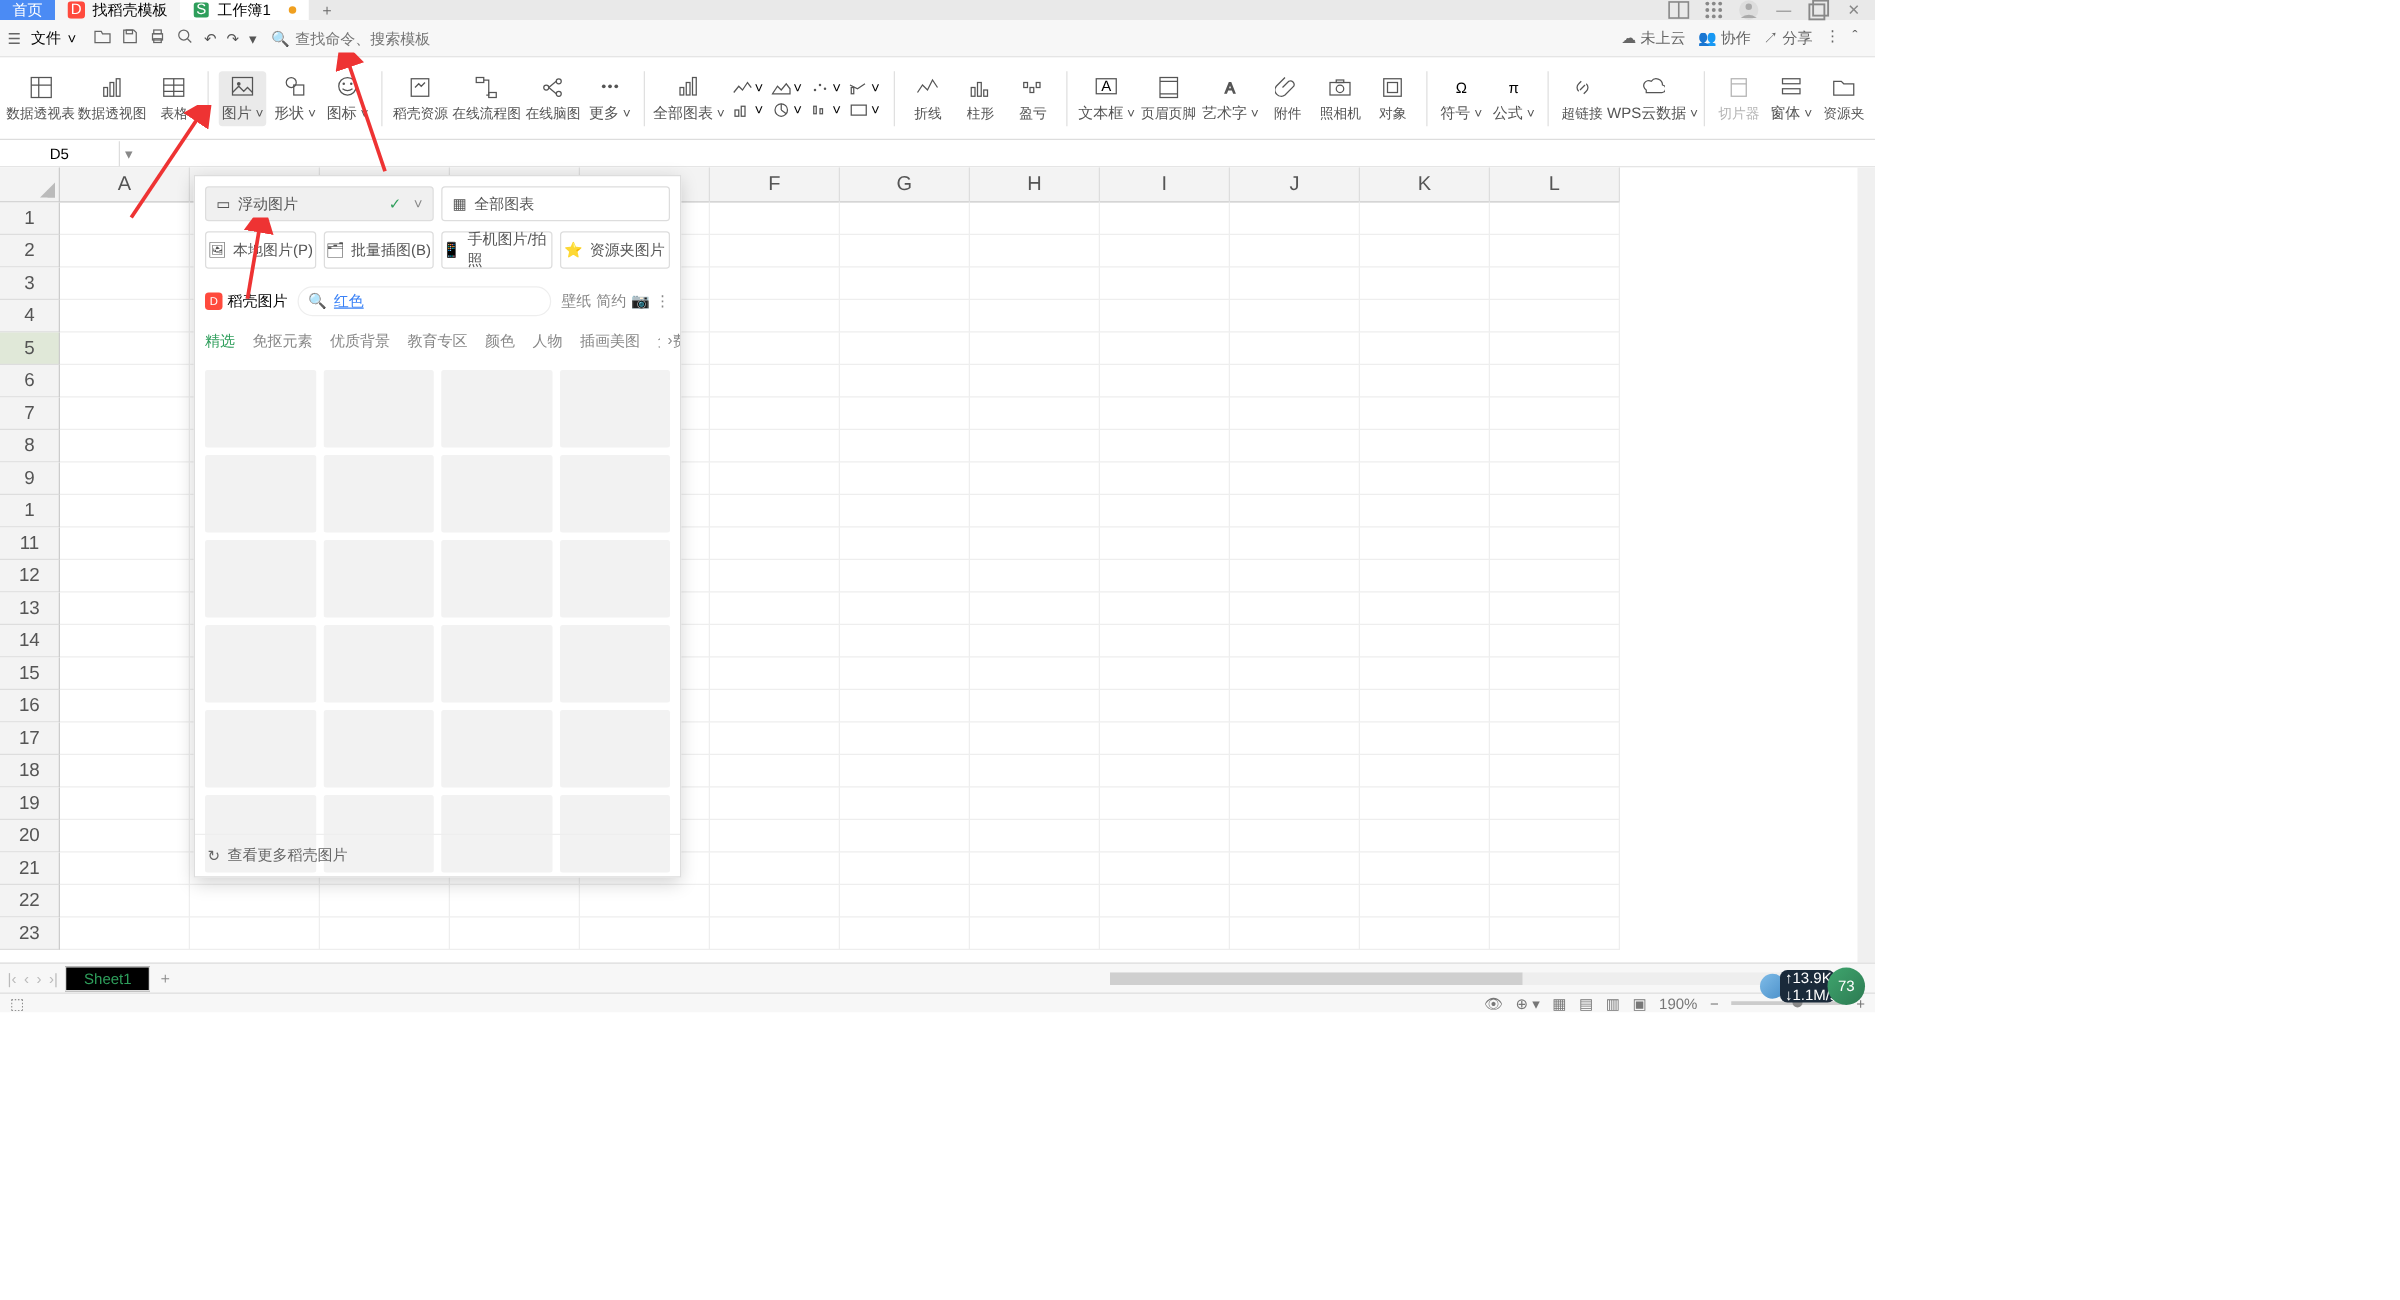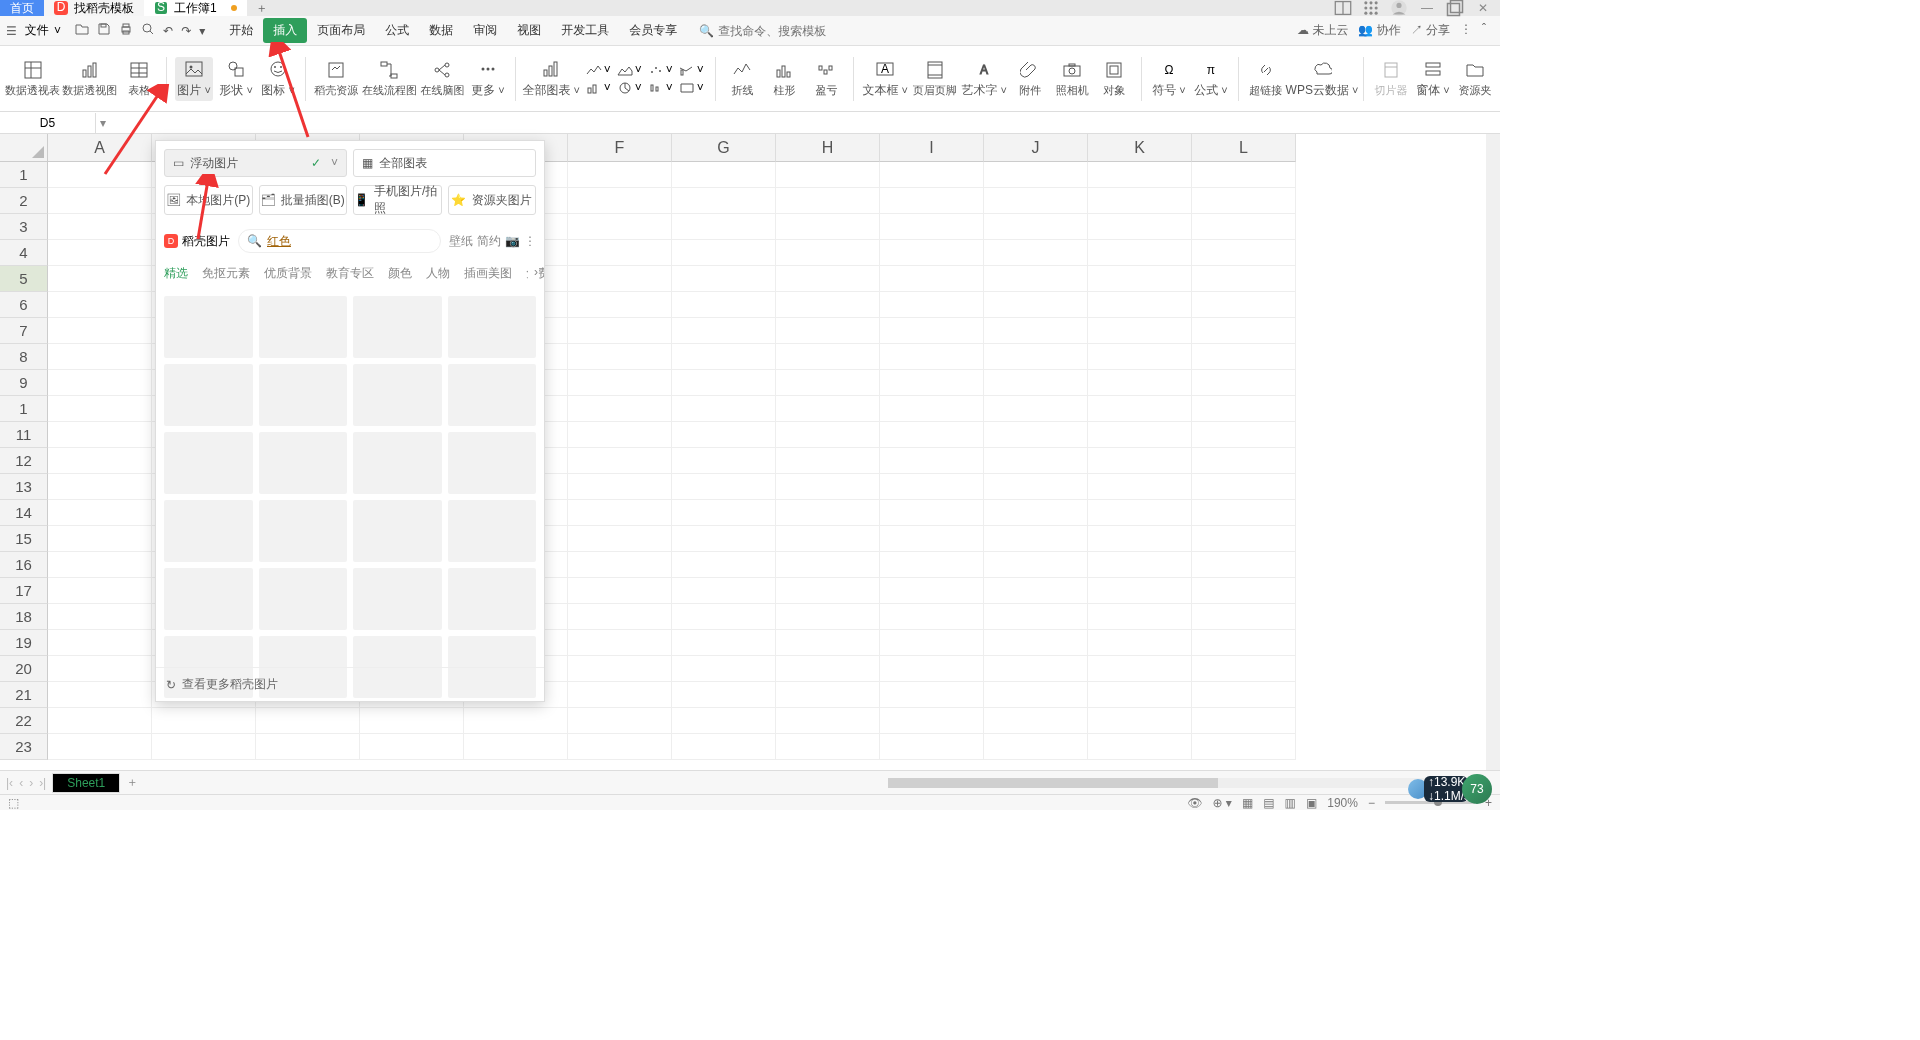--- a/index.html
+++ b/index.html
@@ -63,21 +63,21 @@
 .panel-top{display:flex;padding:8px;gap:6px;}
 .pill{flex:1;height:28px;border:1px solid #ddd;border-radius:3px;display:flex;align-items:center;padding:0 8px;gap:6px;color:#555;cursor:pointer;}
 .pill.sel{background:#f0f0f0;}
 .pill .chk{margin-left:auto;color:#2e9e5b;}
 .panel-row2{display:flex;padding:0 8px 8px;gap:6px;}
 .btn-opt{flex:1;height:30px;border:1px solid #ddd;border-radius:3px;display:flex;align-items:center;justify-content:center;gap:5px;color:#555;cursor:pointer;font-size:11px;}
 .panel-search{display:flex;align-items:center;padding:6px 8px;gap:8px;}
 .dk-brand{display:flex;align-items:center;gap:4px;}
 .dk-logo{width:14px;height:14px;background:#ff4a3d;border-radius:3px;display:flex;align-items:center;justify-content:center;color:#fff;font-size:9px;}
 .srch{flex:1;height:24px;border:1px solid #eee;border-radius:12px;display:flex;align-items:center;padding:0 8px;gap:5px;color:#aaa;}
-.srch input{border:none;flex:1;color:#a16207;text-decoration:underline;}
+.srch input{border:none;flex:1;color:#3b82f6;text-decoration:underline;}
 .panel-filters{display:flex;align-items:center;gap:4px;color:#888;}
 .panel-cats{display:flex;padding:6px 8px;gap:14px;color:#888;overflow:hidden;position:relative;}
 .cat{cursor:pointer;white-space:nowrap;}
 .cat.active{color:#2e9e5b;}
 .cat-arrow{position:absolute;right:6px;top:6px;color:#888;background:#fff;padding-left:6px;}
 .panel-grid{padding:8px;display:grid;grid-template-columns:repeat(4,1fr);gap:6px;}
 .thumb{height:62px;background:#f2f2f2;border-radius:2px;}
 .panel-footer{position:absolute;left:0;right:0;bottom:0;height:34px;border-top:1px solid #eee;display:flex;align-items:center;padding:0 10px;gap:6px;color:#666;}
 
 .arrow{position:absolute;z-index:60;}
@@ -184,31 +184,20 @@
           </svg></span>
       <span><svg viewBox="0 0 14 14">
             <circle cx="6" cy="6" r="4" fill="none" stroke="#666"></circle>
             <line x1="9" y1="9" x2="12" y2="12" stroke="#666"></line>
           </svg></span>
       <span>↶</span>
       <span>↷</span>
       <span>▾</span>
     </div>
   </div>
-  <div class="menu-tabs">
-    <span class="menu-tab">开始</span>
-    <span class="menu-tab active">插入</span>
-    <span class="menu-tab">页面布局</span>
-    <span class="menu-tab">公式</span>
-    <span class="menu-tab">数据</span>
-    <span class="menu-tab">审阅</span>
-    <span class="menu-tab">视图</span>
-    <span class="menu-tab">开发工具</span>
-    <span class="menu-tab">会员专享</span>
-  </div>
   <div class="search-box">
     <span>🔍</span>
     <input placeholder="查找命令、搜索模板" style="">
   </div>
   <div class="menubar-spacer"></div>
   <div class="menu-right">
     <span>☁ <span>未上云</span></span>
     <span>👥 <span>协作</span></span>
     <span>↗ <span>分享</span></span>
     <span>⋮</span>

